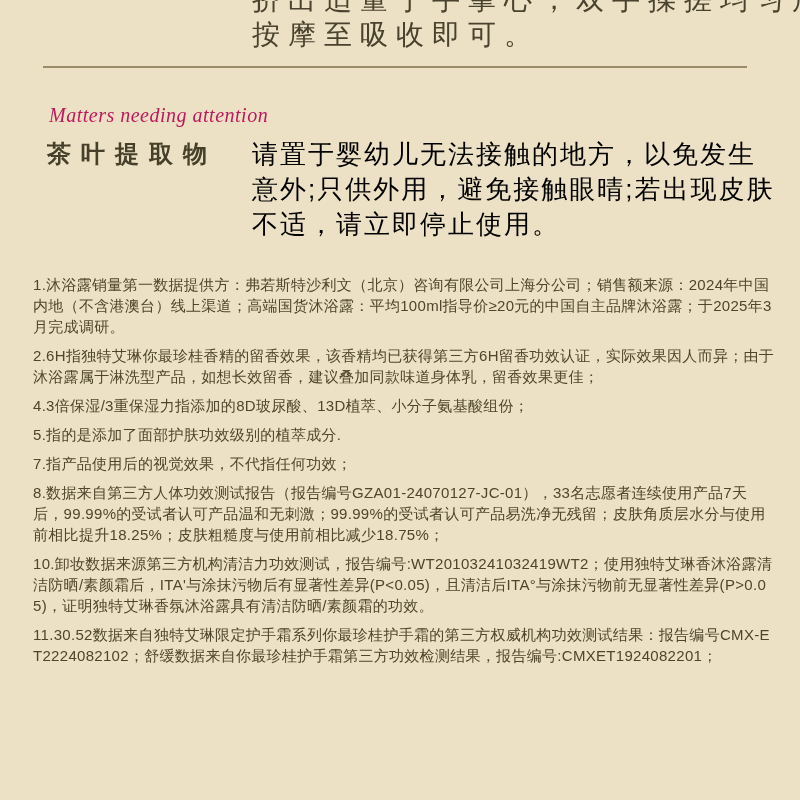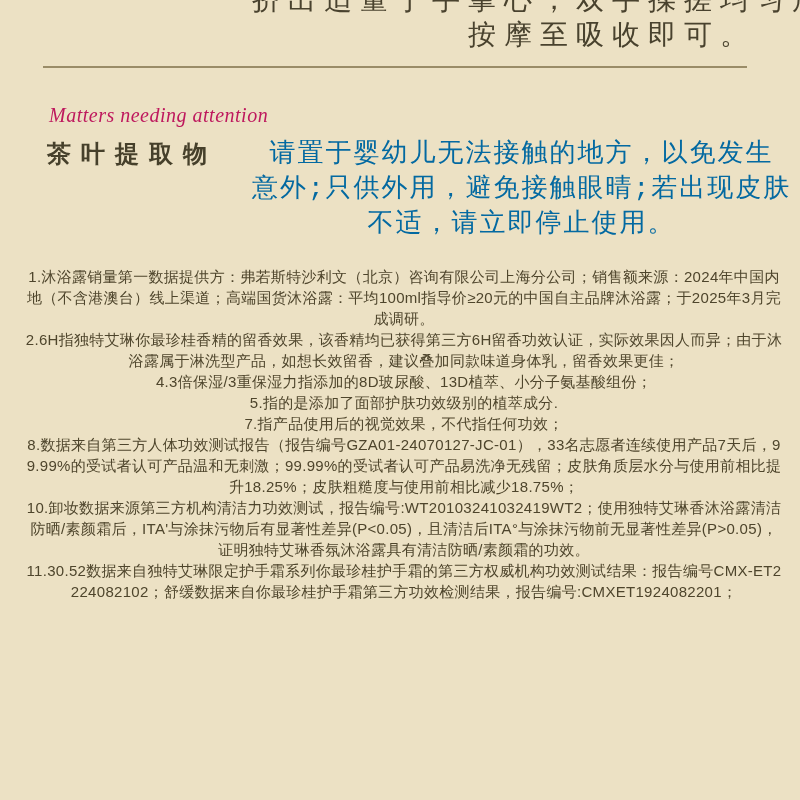--- a/index.html
+++ b/index.html
@@ -3,21 +3,21 @@
 <meta charset="utf-8">
 <style>
   html, body { margin: 0; padding: 0; }
   body {
     width: 800px; height: 800px;
     background: #ece1c4;
     overflow: hidden;
     position: relative;
     font-family: "Liberation Sans", sans-serif;
   }
-  .page { position: absolute; inset: 0; text-align: center; }
+  .page { position: absolute; inset: 0; }
 
   
   .usage {
     position: absolute; left: 252px; top: -18px;
     font-size: 28px; line-height: 35px; letter-spacing: 8px;
     color: #49422e; white-space: nowrap;
   }
 
   
   .divider {
@@ -32,30 +32,30 @@
     font-size: 20px; color: #be185d; letter-spacing: 0.5px;
   }
   .zh-title {
     position: absolute; left: 47px; top: 138px;
     font-size: 24px; font-weight: 700; letter-spacing: 10px;
     color: #46402b;
   }
   .attention-body {
     position: absolute; left: 252px; top: 137px;
     font-size: 26px; line-height: 35px; letter-spacing: 2px;
-    color: #0369a1; white-space: nowrap; font-family: Liberation Mono, monospace;
+    color: #000000; white-space: nowrap;
   }
 
   
   .footnotes {
     position: absolute; left: 25px; top: 266px; width: 758px;
     font-size: 15px; line-height: 21px; letter-spacing: 0.3px;
     color: #4e452c;
   }
-  .footnotes p { margin: 0; padding: 0; word-break: break-all; }
+  .footnotes p { margin: 8px; padding: 0; word-break: break-all; }
 </style>
 </head>
 <body>
 
 <div class="page">
 
   <div class="usage">
     <div>挤出适量于手掌心，双手揉搓均匀后涂抹全身</div>
     <div>按摩至吸收即可。</div>
   </div>

